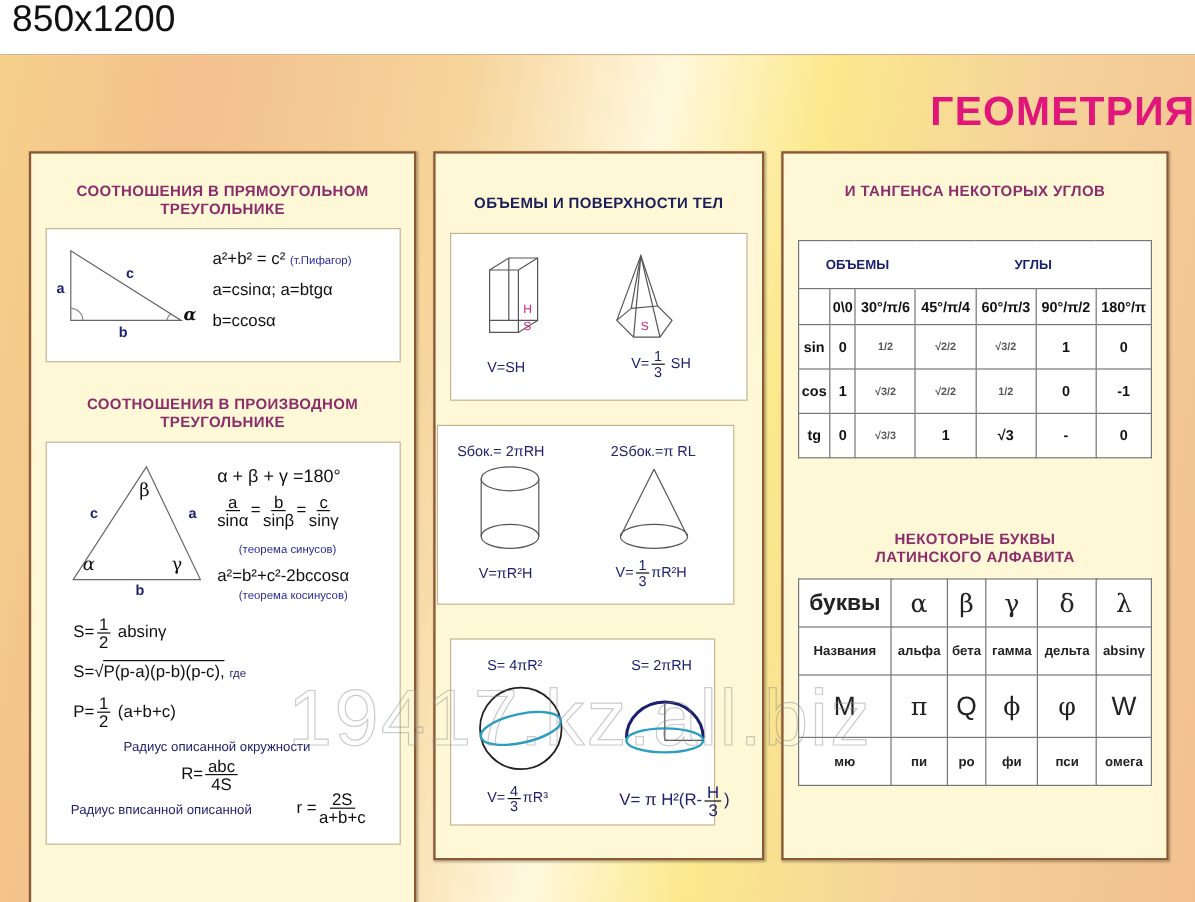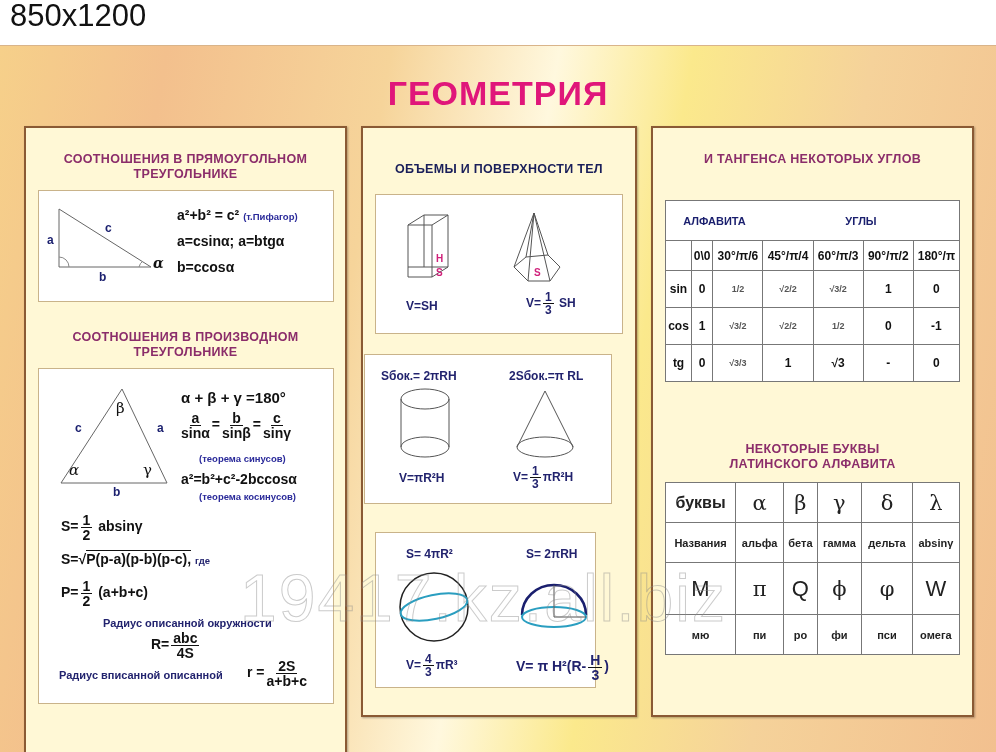--- a/index.html
+++ b/index.html
@@ -1,29 +1,29 @@
 <!DOCTYPE html>
 <html><head>
 <meta charset="utf-8">
 <style>
   *{box-sizing:border-box;margin:0;padding:0}
   body{width:996px;height:752px;overflow:hidden;background:#fff;font-family:"Liberation Sans",sans-serif;position:relative;color:#111}
   .caption{position:absolute;left:10px;top:-2px;font-size:31px;color:#111;font-family:"Liberation Sans",sans-serif}
   .poster{position:absolute;left:0;top:45px;width:996px;height:707px;
     background:linear-gradient(100deg,#f6d08a 0%,#f3c08d 15%,#f6d49a 35%,#fff8de 50%,#fbe98c 62%,#f5d29a 78%,#f2c08f 100%);
     border-top:1px solid #d9b48a}
-  .title{position:absolute;left:0;width:996px;top:28px;text-align:center;font-size:34px;font-weight:bold;color:#e0167a;letter-spacing:1px}
+  .title{position:absolute;left:0;width:996px;top:28px;text-align:right;font-size:34px;font-weight:bold;color:#e0167a;letter-spacing:1px}
   .col{position:absolute;background:#fff8d6;border:2px solid #8a5a34;box-shadow:1px 1px 2px rgba(0,0,0,.3)}
   .col1{left:24px;top:80px;width:323px;height:745px}
   .col2{left:361px;top:80px;width:276px;height:591px}
   .col3{left:651px;top:80px;width:323px;height:591px}
   .hdr{position:absolute;width:100%;text-align:center;font-weight:bold;font-size:12.5px;line-height:15px;color:#8b2d6a;letter-spacing:.3px}
   .hdr.blue{color:#1a1f5a}
   .box{position:absolute;background:#fff;border:1px solid #c9b38a}
-  .f{position:absolute;font-weight:bold;font-size:14px;color:#111;white-space:nowrap}
+  .f{position:absolute;font-weight:normal;font-size:14px;color:#111;white-space:nowrap}
   .note{font-size:9.5px;color:#2a2a9a}
   .navy{color:#22236e}
   .pink{color:#d0207a}
   .frac{display:inline-flex;flex-direction:column;align-items:center;vertical-align:middle;line-height:1;margin:0 2px}
   .frac span:first-child{border-bottom:1.5px solid #111;padding:0 2px}
   .lbl{position:absolute;font-weight:bold;font-size:12px;color:#1a1f6e}
   table{border-collapse:collapse;background:#fff}
   .trig{position:absolute;left:12px;top:72px;width:295px}
   .trig td{border:1px solid #777;text-align:center;font-weight:bold;font-size:12px;height:37px;color:#111}
   .trig .sm{font-size:9px;color:#555}
@@ -190,21 +190,21 @@
     </div>
   </div>
 
   <div class="col col3">
     <div class="hdr" style="top:24px">
       <div>И ТАНГЕНСА НЕКОТОРЫХ УГЛОВ</div>
     </div>
     <table class="trig">
       <tbody>
           <tr class="head">
-        <td colspan="3" style="border-right:none">АЛФАВИТА</td>
+        <td colspan="3" style="border-right:none">ОБЪЕМЫ</td>
         <td colspan="4" style="border-left:none">УГЛЫ</td>
       </tr>
       <tr class="ang">
         <td></td>
         <td>0\0</td>
             <td>30°/π/6</td>
             <td>45°/π/4</td>
         <td>60°/π/3</td>
             <td>90°/π/2</td>
             <td>180°/π</td>
@@ -239,21 +239,21 @@
     </tbody>
       </table>
 
     <div class="hdr" style="top:314px">
       <div>НЕКОТОРЫЕ БУКВЫ</div>
       <div>ЛАТИНСКОГО АЛФАВИТА</div>
     </div>
     <table class="greek">
       <tbody>
           <tr>
-        <td colspan="2" style="font-size:16px">буквы</td>
+        <td colspan="2" style="font-size:19px">буквы</td>
         <td class="big">α</td>
             <td class="big">β</td>
         <td class="big">γ</td>
             <td class="big" colspan="2">δ</td>
         <td class="big">λ</td>
       </tr>
       <tr>
         <td colspan="2">Названия</td>
         <td>альфа</td>
             <td>бета</td>

